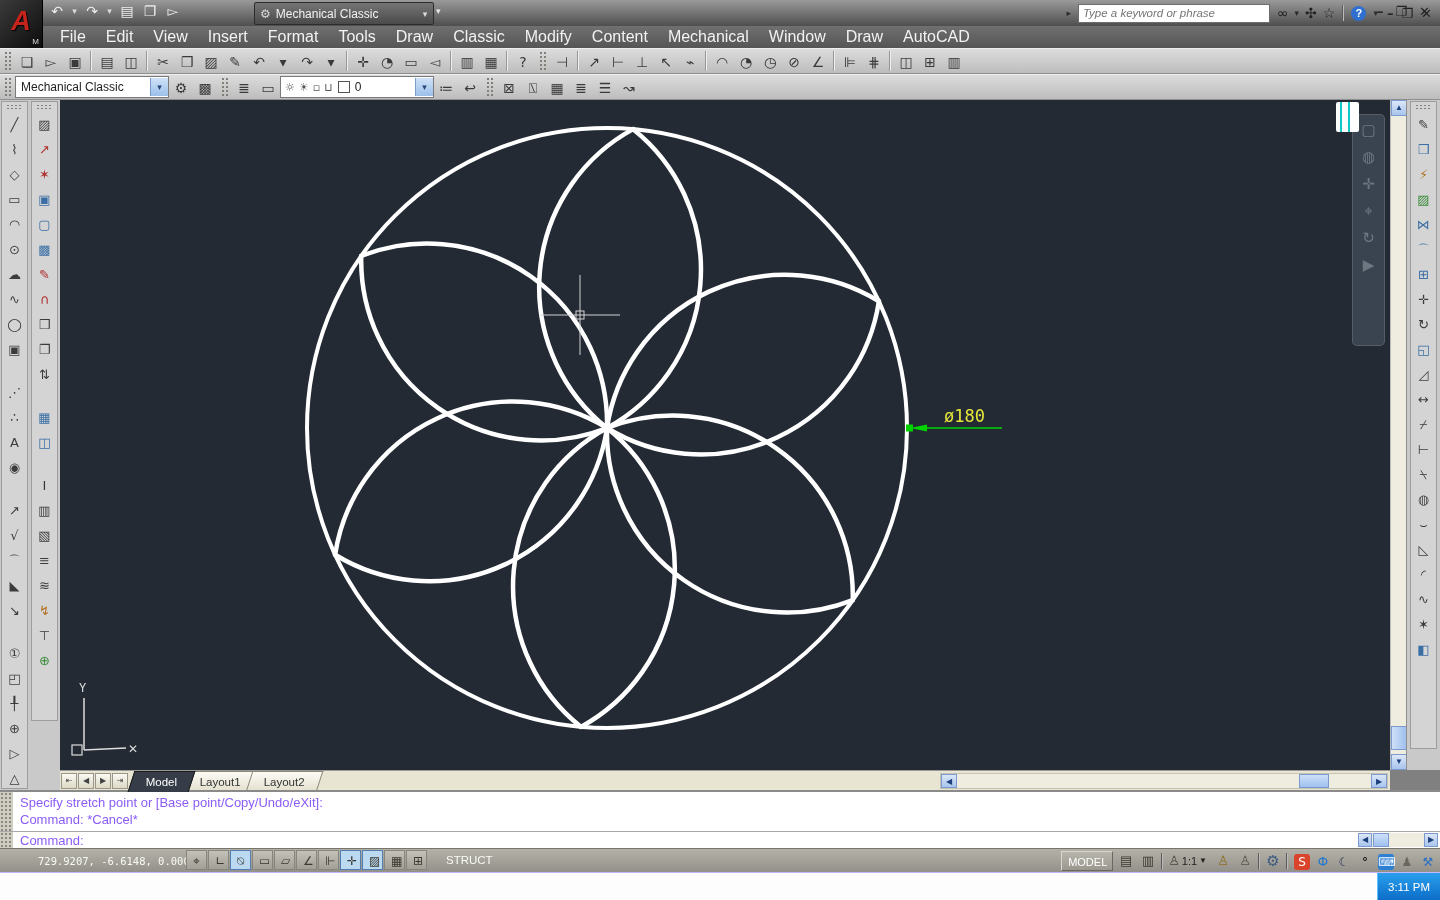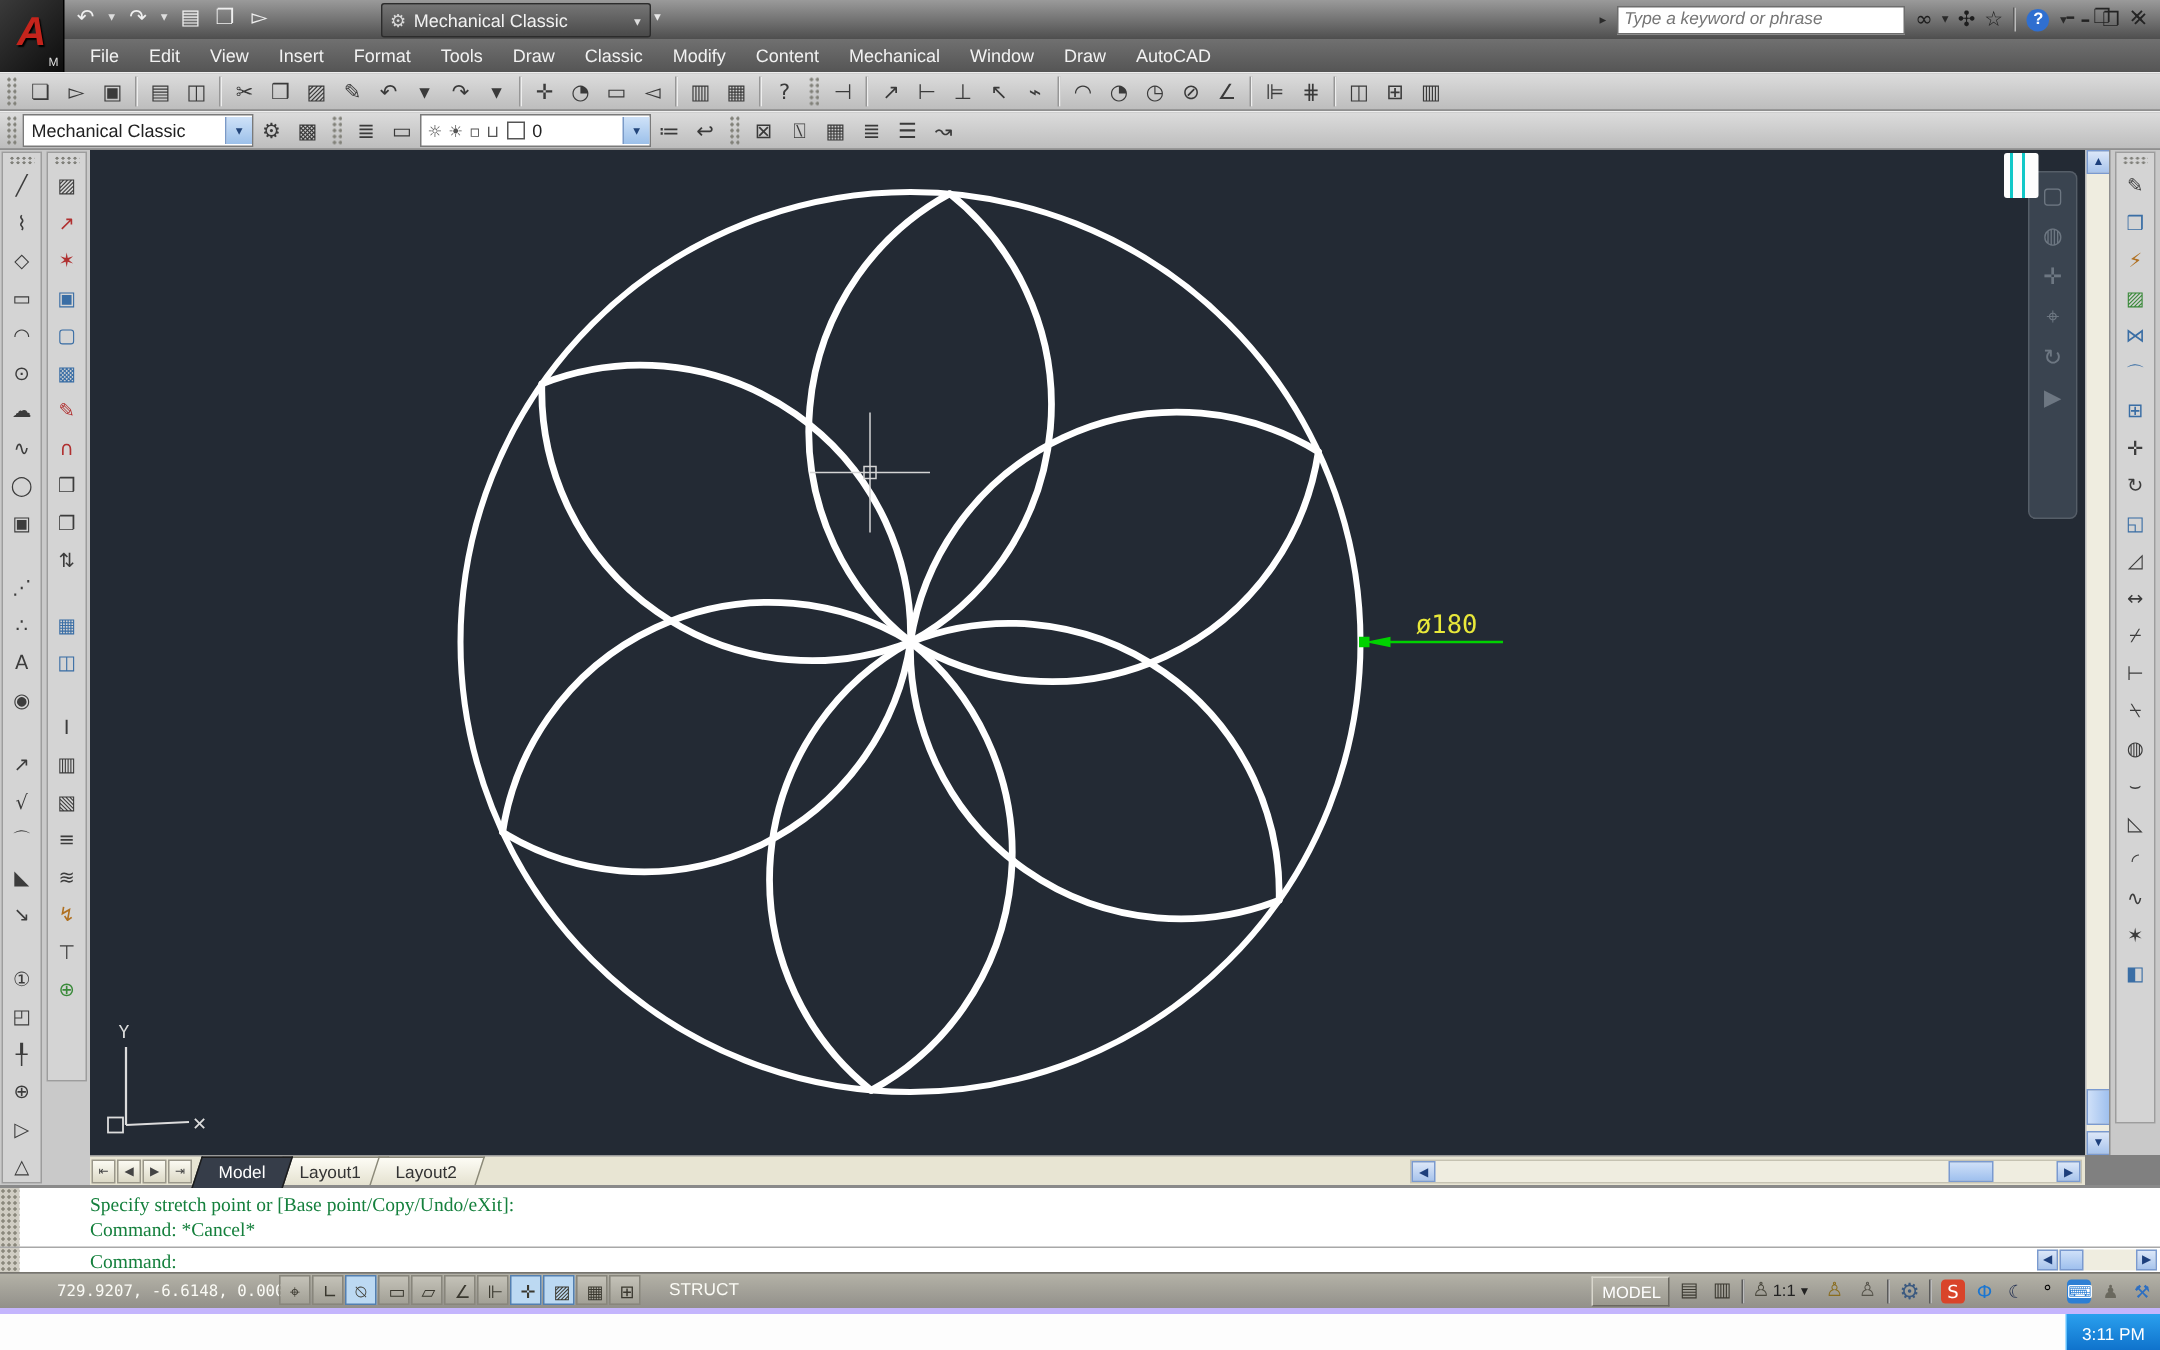--- a/index.html
+++ b/index.html
@@ -30,21 +30,21 @@
   #title-right .sm{font-size:9px;color:#2a2a2a;}
   #search-input{width:182px;height:17px;border:1px solid #6d6d6d;font-size:11.5px;font-style:italic;
                 color:#555;padding:0 4px;font-family:"Liberation Sans",sans-serif;}
   .winbtn{color:#222;font-size:13px;background:none;border:none;padding:0 2px;font-weight:bold;}
   .vsep{width:1px;height:16px;background:#5a5a5a;border-right:1px solid #bbb;}
   #help-circle{width:15px;height:15px;border-radius:50%;background:#2f6fd0;color:#fff;font-size:11px;
                line-height:15px;text-align:center;font-weight:bold;}
   
   #menubar{left:0;top:26px;width:1440px;height:22px;background:linear-gradient(#707070,#555);
            display:flex;align-items:center;padding-left:50px;box-sizing:border-box;}
-  .mitem{color:#f2f2f2;font-size:12px;padding:0 10px;line-height:22px;}
+  .mitem{color:#f2f2f2;font-size:16px;padding:0 10px;line-height:22px;}
   #mdi-controls{position:absolute;right:8px;top:0;height:22px;display:flex;align-items:center;gap:8px;}
   #mdi-controls .winbtn{color:#252525;}
   
   .trow{left:0;width:1440px;height:26px;background:linear-gradient(#dcdcdc,#bdbdbd);
         border-top:1px solid #efefef;border-bottom:1px solid #8f8f8f;display:flex;align-items:center;box-sizing:border-box;}
   #trowA{top:48px;} #trowB{top:74px;}
   .grip{width:7px;height:20px;margin:0 4px;background-image:radial-gradient(#808078 1px,transparent 1.2px);
         background-size:4px 4px;}
   .tb{width:24px;height:22px;background:none;border:1px solid transparent;padding:0;text-align:center;}
   .tb .g{font-size:14px;color:#3a3a3a;line-height:22px;}
@@ -90,21 +90,21 @@
   .tab.on{background:#363d49;border-color:#1c1c1c;z-index:2;}
   .tab.on .lab{color:#fff;}
   #hscroll{position:absolute;left:880px;top:2px;width:448px;height:16px;background:#efede0;border:1px solid #c5c2b2;box-sizing:border-box;}
   #hscroll .l{position:absolute;left:0;top:0;width:16px;height:14px;line-height:13px;}
   #hscroll .thumb{position:absolute;left:358px;top:0;width:30px;height:14px;background:linear-gradient(#cfe0f8,#9fc0ee);border:1px solid #7a9ad0;box-sizing:border-box;}
   #hscroll .r{position:absolute;right:0;top:0;width:16px;height:14px;line-height:13px;}
   
   #cmdwin{left:0;top:790px;width:1440px;height:58px;background:#fff;border-top:2px solid #8a8a8a;box-sizing:border-box;}
   #cmdgrip{position:absolute;left:0;top:0;width:13px;height:56px;background:#cfccc2;
            background-image:radial-gradient(#8a887c 1px,transparent 1.2px);background-size:4px 4px;}
-  .cmdline{position:absolute;left:20px;font-family:Liberation Serif, serif;font-size:13px;color:#15803d;white-space:pre;margin-left:40px;}
+  .cmdline{position:absolute;left:20px;font-family:Liberation Sans, sans-serif;font-size:13px;color:#8b5cf6;white-space:pre;}
   #cmd-divider{position:absolute;left:0;right:0;top:39px;border-top:1px solid #a8a8a8;}
   #cmd-hscroll{position:absolute;left:1358px;top:41px;width:80px;height:14px;background:#efede0;}
   #cmd-hscroll .l{position:absolute;left:0;width:14px;height:14px;line-height:12px;}
   #cmd-hscroll .thumb{position:absolute;left:15px;width:16px;height:14px;background:linear-gradient(#cfe0f8,#9fc0ee);border:1px solid #7a9ad0;box-sizing:border-box;}
   #cmd-hscroll .r{position:absolute;right:0;width:14px;height:14px;line-height:12px;}
   
   #statusbar{left:0;top:848px;width:1440px;height:24px;background:linear-gradient(#b4b2a7,#92908a);
              border-top:1px solid #77756e;box-sizing:border-box;}
   #coords{position:absolute;left:38px;top:6px;font-family:"DejaVu Sans Mono",monospace;font-size:10.5px;color:#fafaf5;}
   #toggles{position:absolute;left:186px;top:1px;display:flex;gap:1px;}
@@ -118,21 +118,21 @@
              border-color:#d9d7cd #6a6860 #6a6860 #d9d7cd;color:#fff;font-size:11px;line-height:18px;text-align:center;}
   .sico{width:22px;height:20px;background:none;border:none;text-align:center;padding:0;}
   .sico .g{font-size:13px;color:#3c3a32;line-height:20px;}
   #annscale{display:flex;align-items:center;color:#222;font-size:11px;gap:2px;padding:0 3px;}
   #annscale .g{font-size:13px;color:#4a483e;}
   #annscale .car{font-size:8px;color:#222;}
   #tray{display:flex;align-items:center;gap:3px;padding:0 3px;}
   .tray{width:18px;height:18px;text-align:center;}
   .tray .g{display:inline-block;width:16px;height:16px;font-size:12px;line-height:16px;border-radius:3px;}
   
-  #taskbar{left:0;top:872px;width:1440px;height:28px;background:#fdfdfd;border-top:4px solid #c4b5fd;box-sizing:border-box;}
+  #taskbar{left:0;top:872px;width:1440px;height:28px;background:#fdfdfd;border-top:1px solid #c4b5fd;box-sizing:border-box;}
   #clock{position:absolute;right:0;top:0;width:62px;height:28px;background:linear-gradient(#2aa0ee,#0b6bc6);
          border-left:1px solid #5ec0ff;color:#fff;font-size:11.5px;text-align:center;line-height:28px;}
 </style>
 </head>
 <body>
 
 <div id="titlebar" class="abs">
   <div id="qat">
 
   <button class="qbtn"><span class="g">❏</span></button>

